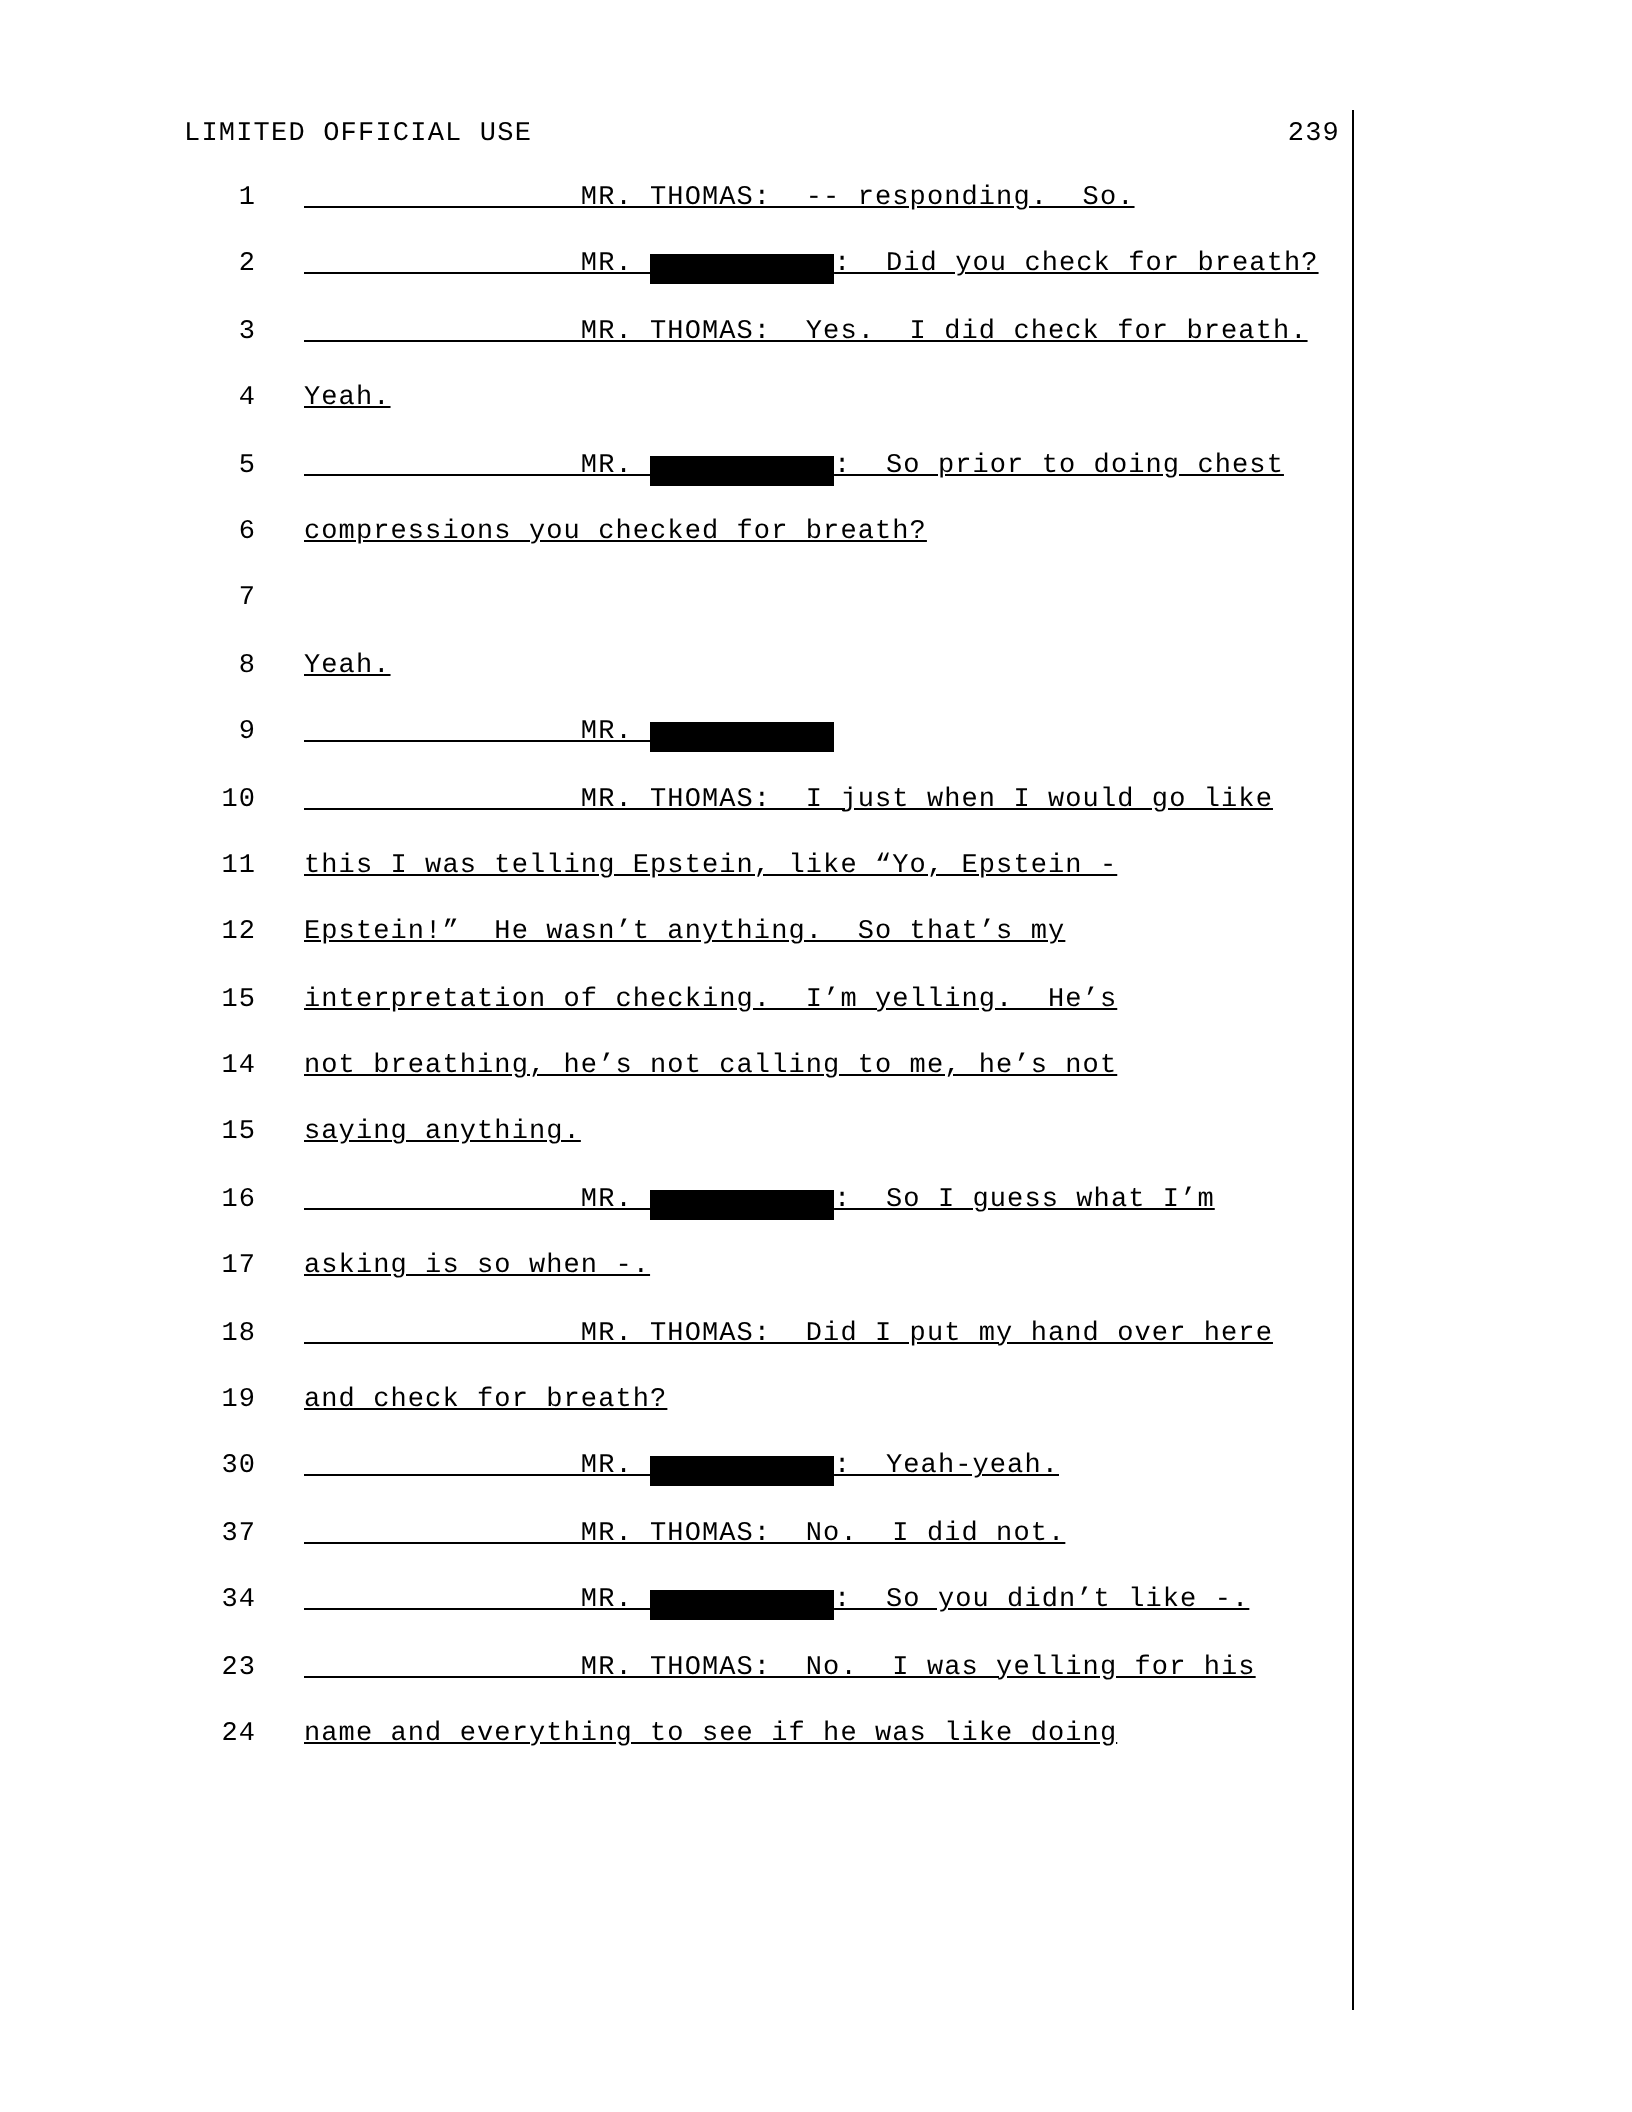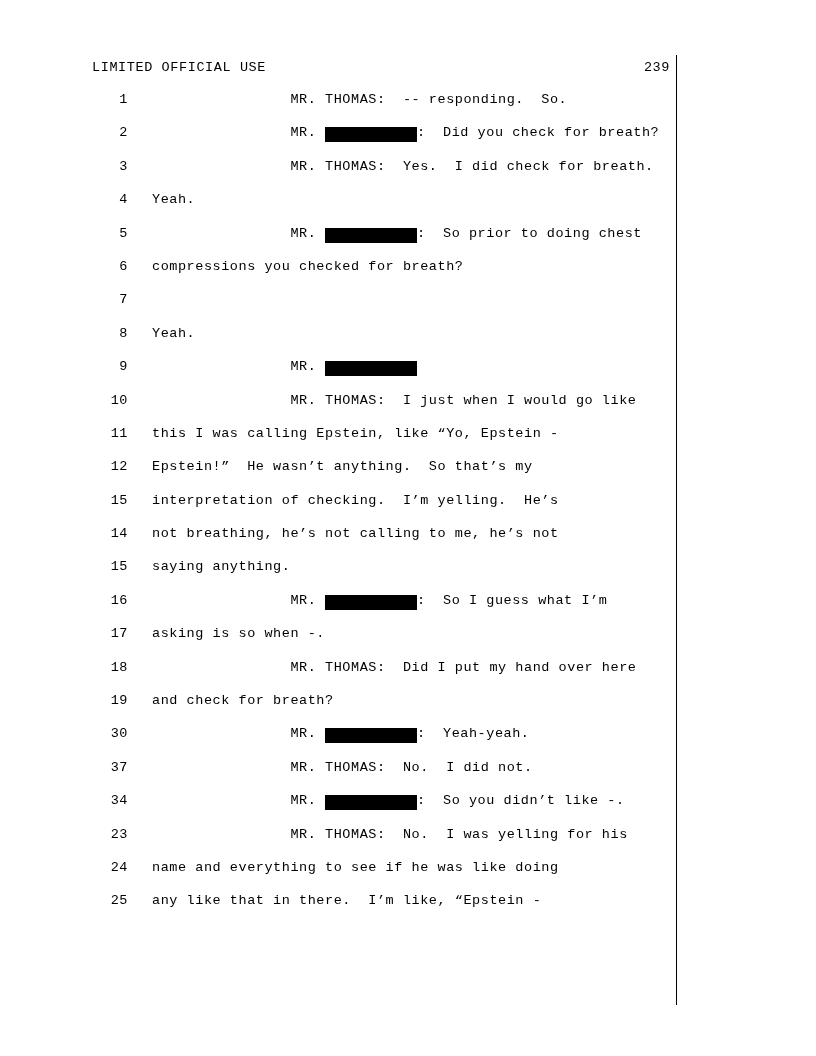--- a/index.html
+++ b/index.html
@@ -65,20 +65,21 @@
     padding-right: 0px;
     flex: 0 0 36px;
     white-space: pre;
   }
   .line-text {
     padding-left: 24px;
     white-space: pre;
     flex: 1 1 auto;
     display: flex;
     align-items: flex-start;
+    text-decoration: underline;
   }
   .redaction {
     display: inline-block;
     background: #000000;
     height: 15px;
     vertical-align: middle;
     position: relative;
     top: 2px;
   }
   .seg {
@@ -132,21 +133,21 @@
       <div class="line">
         <span class="line-no">9</span>
         <span class="line-text"><span class="seg">                MR. </span><span class="redaction" style="width: 92px;"></span></span>
       </div>
       <div class="line">
         <span class="line-no">10</span>
         <span class="line-text"><span class="seg">                MR. THOMAS:  I just when I would go like</span></span>
       </div>
       <div class="line">
         <span class="line-no">11</span>
-        <span class="line-text"><span class="seg">this I was calling Epstein, like “Yo, Epstein -</span></span>
+        <span class="line-text"><span class="seg">this I was telling Epstein, like “Yo, Epstein -</span></span>
       </div>
       <div class="line">
         <span class="line-no">12</span>
         <span class="line-text"><span class="seg">Epstein!”  He wasn’t anything.  So that’s my</span></span>
       </div>
       <div class="line">
         <span class="line-no">15</span>
         <span class="line-text"><span class="seg">interpretation of checking.  I’m yelling.  He’s</span></span>
       </div>
       <div class="line">
@@ -186,19 +187,15 @@
         <span class="line-text"><span class="seg">                MR. </span><span class="redaction" style="width: 92px;"></span><span class="seg">:  So you didn’t like -.</span></span>
       </div>
       <div class="line">
         <span class="line-no">23</span>
         <span class="line-text"><span class="seg">                MR. THOMAS:  No.  I was yelling for his</span></span>
       </div>
       <div class="line">
         <span class="line-no">24</span>
         <span class="line-text"><span class="seg">name and everything to see if he was like doing</span></span>
       </div>
-      <div class="line">
-        <span class="line-no">25</span>
-        <span class="line-text"><span class="seg">any like that in there.  I’m like, “Epstein -</span></span>
-      </div>
     </div>
 
 </div>
 
 </body></html>

